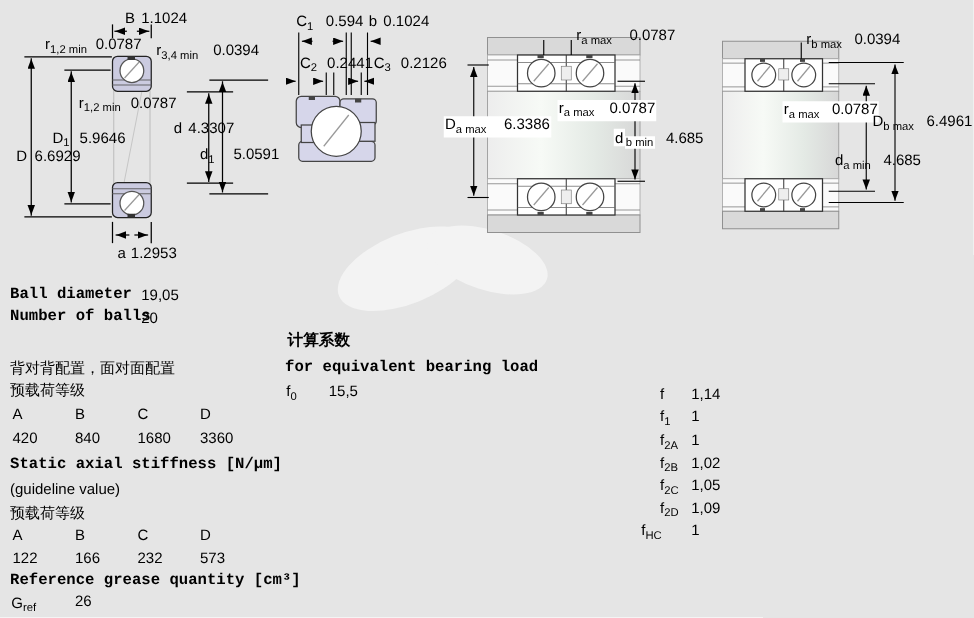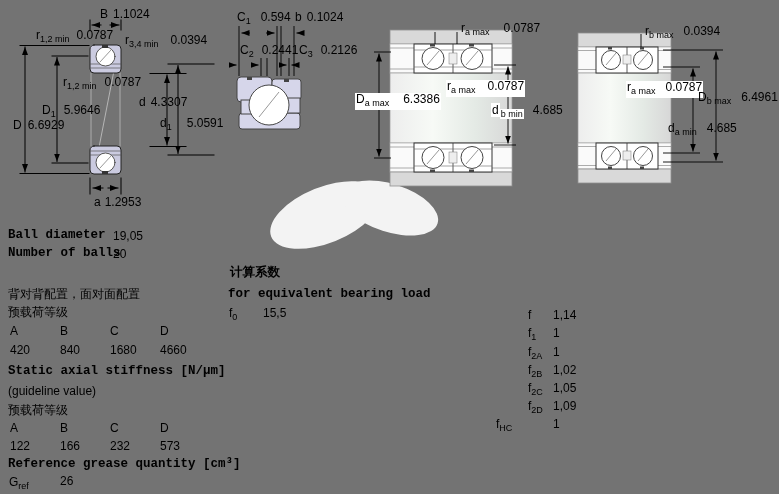--- a/index.html
+++ b/index.html
@@ -1,16 +1,16 @@
 <!DOCTYPE html>
 <html><head>
 <meta charset="utf-8">
 <style>
   html,body{margin:0;padding:0;background:#fff;}
-  #page{position:relative;width:779px;height:494px;background:#737373;overflow:hidden;
+  #page{position:relative;width:779px;height:494px;background:#e5e5e5;overflow:hidden;
         font-family:"Liberation Sans",sans-serif;color:#000;}
   svg{position:absolute;left:0;top:0;}
   .dim{position:absolute;font-size:12px;line-height:13px;white-space:nowrap;z-index:3;}
   .dim .s{font-size:9px;vertical-align:-3px;}
   .dim .v{margin-left:6px;}
   .onfill{background:#fff;padding:0 1px;}
   .t{position:absolute;font-size:12px;line-height:14px;white-space:nowrap;z-index:3;}
   .bold{font-weight:bold;font-size:12.5px;font-family:Liberation Mono, monospace;}
   .s9{font-size:9px;vertical-align:-3px;}
 </style>
@@ -233,21 +233,21 @@
 
   <div class="t" style="left:8px;top:287px">背对背配置，面对面配置</div>
   <div class="t" style="left:8px;top:305px">预载荷等级</div>
   <div class="t" style="left:10px;top:324px">A</div>
   <div class="t" style="left:60px;top:324px">B</div>
   <div class="t" style="left:110px;top:324px">C</div>
   <div class="t" style="left:160px;top:324px">D</div>
   <div class="t" style="left:10px;top:343px">420</div>
   <div class="t" style="left:60px;top:343px">840</div>
   <div class="t" style="left:110px;top:343px">1680</div>
-  <div class="t" style="left:160px;top:343px">4660</div>
+  <div class="t" style="left:160px;top:343px">3360</div>
 
   <div class="t bold" style="left:8px;top:364px">Static axial stiffness [N/μm]</div>
   <div class="t" style="left:8px;top:384px">(guideline value)</div>
   <div class="t" style="left:8px;top:403px">预载荷等级</div>
   <div class="t" style="left:10px;top:421px">A</div>
   <div class="t" style="left:60px;top:421px">B</div>
   <div class="t" style="left:110px;top:421px">C</div>
   <div class="t" style="left:160px;top:421px">D</div>
   <div class="t" style="left:10px;top:439px">122</div>
   <div class="t" style="left:60px;top:439px">166</div>
@@ -269,16 +269,16 @@
   <div class="t" style="left:528px;top:326px"><span>f</span><span class="s9">1</span></div>
   <div class="t" style="left:553px;top:326px">1</div>
   <div class="t" style="left:528px;top:345px"><span>f</span><span class="s9">2A</span></div>
   <div class="t" style="left:553px;top:345px">1</div>
   <div class="t" style="left:528px;top:363px"><span>f</span><span class="s9">2B</span></div>
   <div class="t" style="left:553px;top:363px">1,02</div>
   <div class="t" style="left:528px;top:381px"><span>f</span><span class="s9">2C</span></div>
   <div class="t" style="left:553px;top:381px">1,05</div>
   <div class="t" style="left:528px;top:399px"><span>f</span><span class="s9">2D</span></div>
   <div class="t" style="left:553px;top:399px">1,09</div>
-  <div class="t" style="left:496px;top:417px"><span>f</span><span class="s9">HC</span></div>
+  <div class="t" style="left:513px;top:417px"><span>f</span><span class="s9">HC</span></div>
   <div class="t" style="left:553px;top:417px">1</div>
 
 </div>
 
 </body></html>

